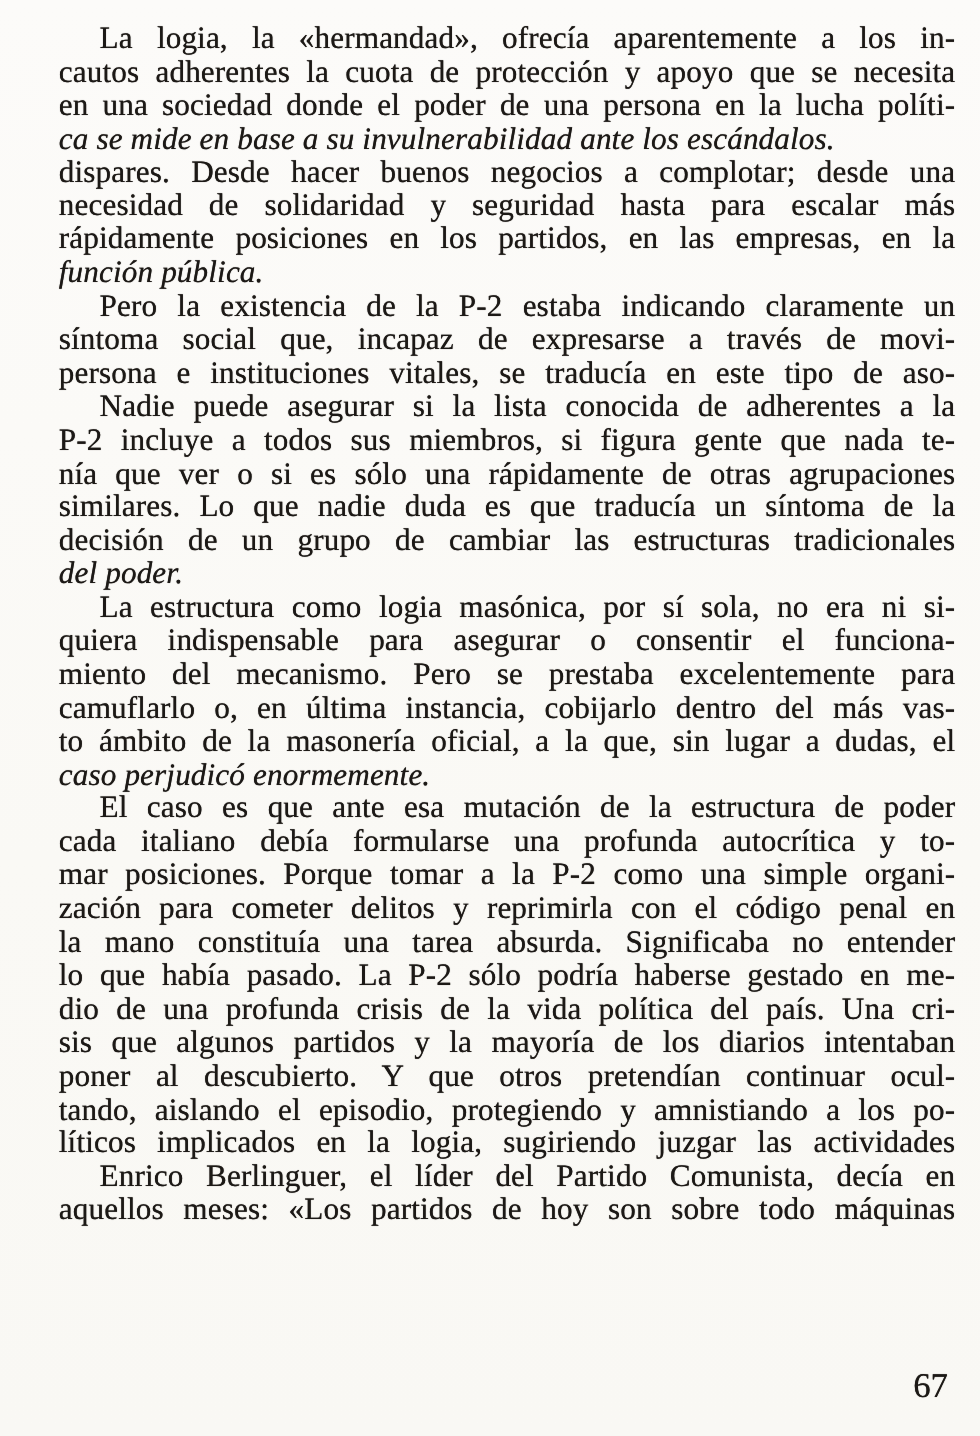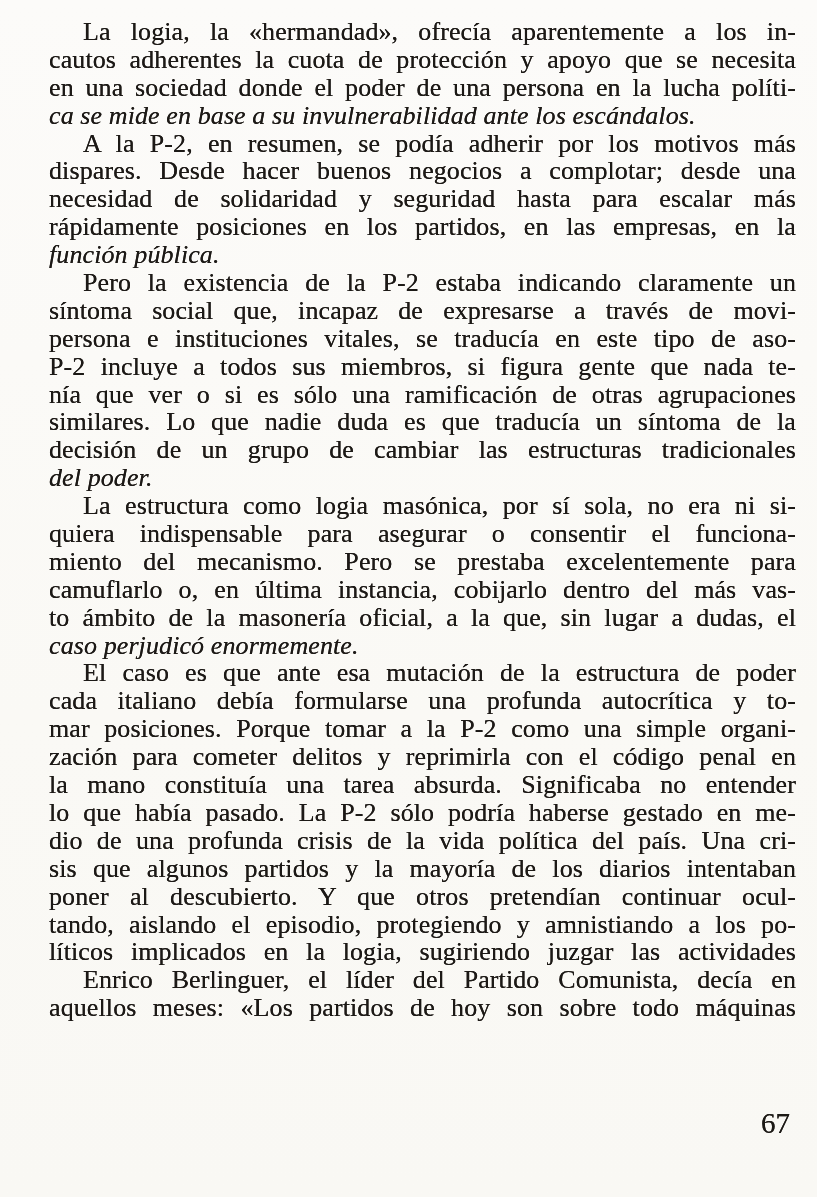--- a/index.html
+++ b/index.html
@@ -36,54 +36,54 @@
     text-align: justify;
     text-align-last: justify;
     letter-spacing: 0.1px;
     text-shadow: 0 0 0.6px rgba(22, 17, 12, 0.9);
   }
   .line.no-stretch { text-align-last: left; font-style: italic; }
   .line.indent { text-indent: 34px; }
   .page-number {
     position: absolute;
     left: 49px;
-    top: 1108px;
+    top: 1140px;
     width: 741px;
     text-align: right;
     font-size: 29px;
     line-height: 31px;
     text-shadow: 0 0 0.6px rgba(22, 17, 12, 0.9);
   }
 </style>
 </head>
 <body>
 
 <div class="scan-page">
   <div class="text-block" id="text-block">
       <div class="para">
         <div class="line indent">La logia, la «hermandad», ofrecía aparentemente a los in-</div>
         <div class="line">cautos adherentes la cuota de protección y apoyo que se necesita</div>
         <div class="line">en una sociedad donde el poder de una persona en la lucha políti-</div>
         <div class="line no-stretch">ca se mide en base a su invulnerabilidad ante los escándalos.</div>
       </div>
       <div class="para">
-        <div class="line indent">A la P-2, en resumen, se podía adherir por los motivos más</div>
         <div class="line">dispares. Desde hacer buenos negocios a complotar; desde una</div>
         <div class="line">necesidad de solidaridad y seguridad hasta para escalar más</div>
         <div class="line">rápidamente posiciones en los partidos, en las empresas, en la</div>
         <div class="line no-stretch">función pública.</div>
       </div>
       <div class="para">
         <div class="line indent">Pero la existencia de la P-2 estaba indicando claramente un</div>
         <div class="line">síntoma social que, incapaz de expresarse a través de movi-</div>
         <div class="line">persona e instituciones vitales, se traducía en este tipo de aso-</div>
       </div>
       <div class="para">
+        <div class="line indent">Nadie puede asegurar si la lista conocida de adherentes a la</div>
         <div class="line">P-2 incluye a todos sus miembros, si figura gente que nada te-</div>
-        <div class="line">nía que ver o si es sólo una ramificación de otras agrupaciones</div>
+        <div class="line">nía que ver o si es sólo una rápidamente de otras agrupaciones</div>
         <div class="line">similares. Lo que nadie duda es que traducía un síntoma de la</div>
         <div class="line">decisión de un grupo de cambiar las estructuras tradicionales</div>
         <div class="line no-stretch">del poder.</div>
       </div>
       <div class="para">
         <div class="line indent">La estructura como logia masónica, por sí sola, no era ni si-</div>
         <div class="line">quiera indispensable para asegurar o consentir el funciona-</div>
         <div class="line">miento del mecanismo. Pero se prestaba excelentemente para</div>
         <div class="line">camuflarlo o, en última instancia, cobijarlo dentro del más vas-</div>
         <div class="line">to ámbito de la masonería oficial, a la que, sin lugar a dudas, el</div>

